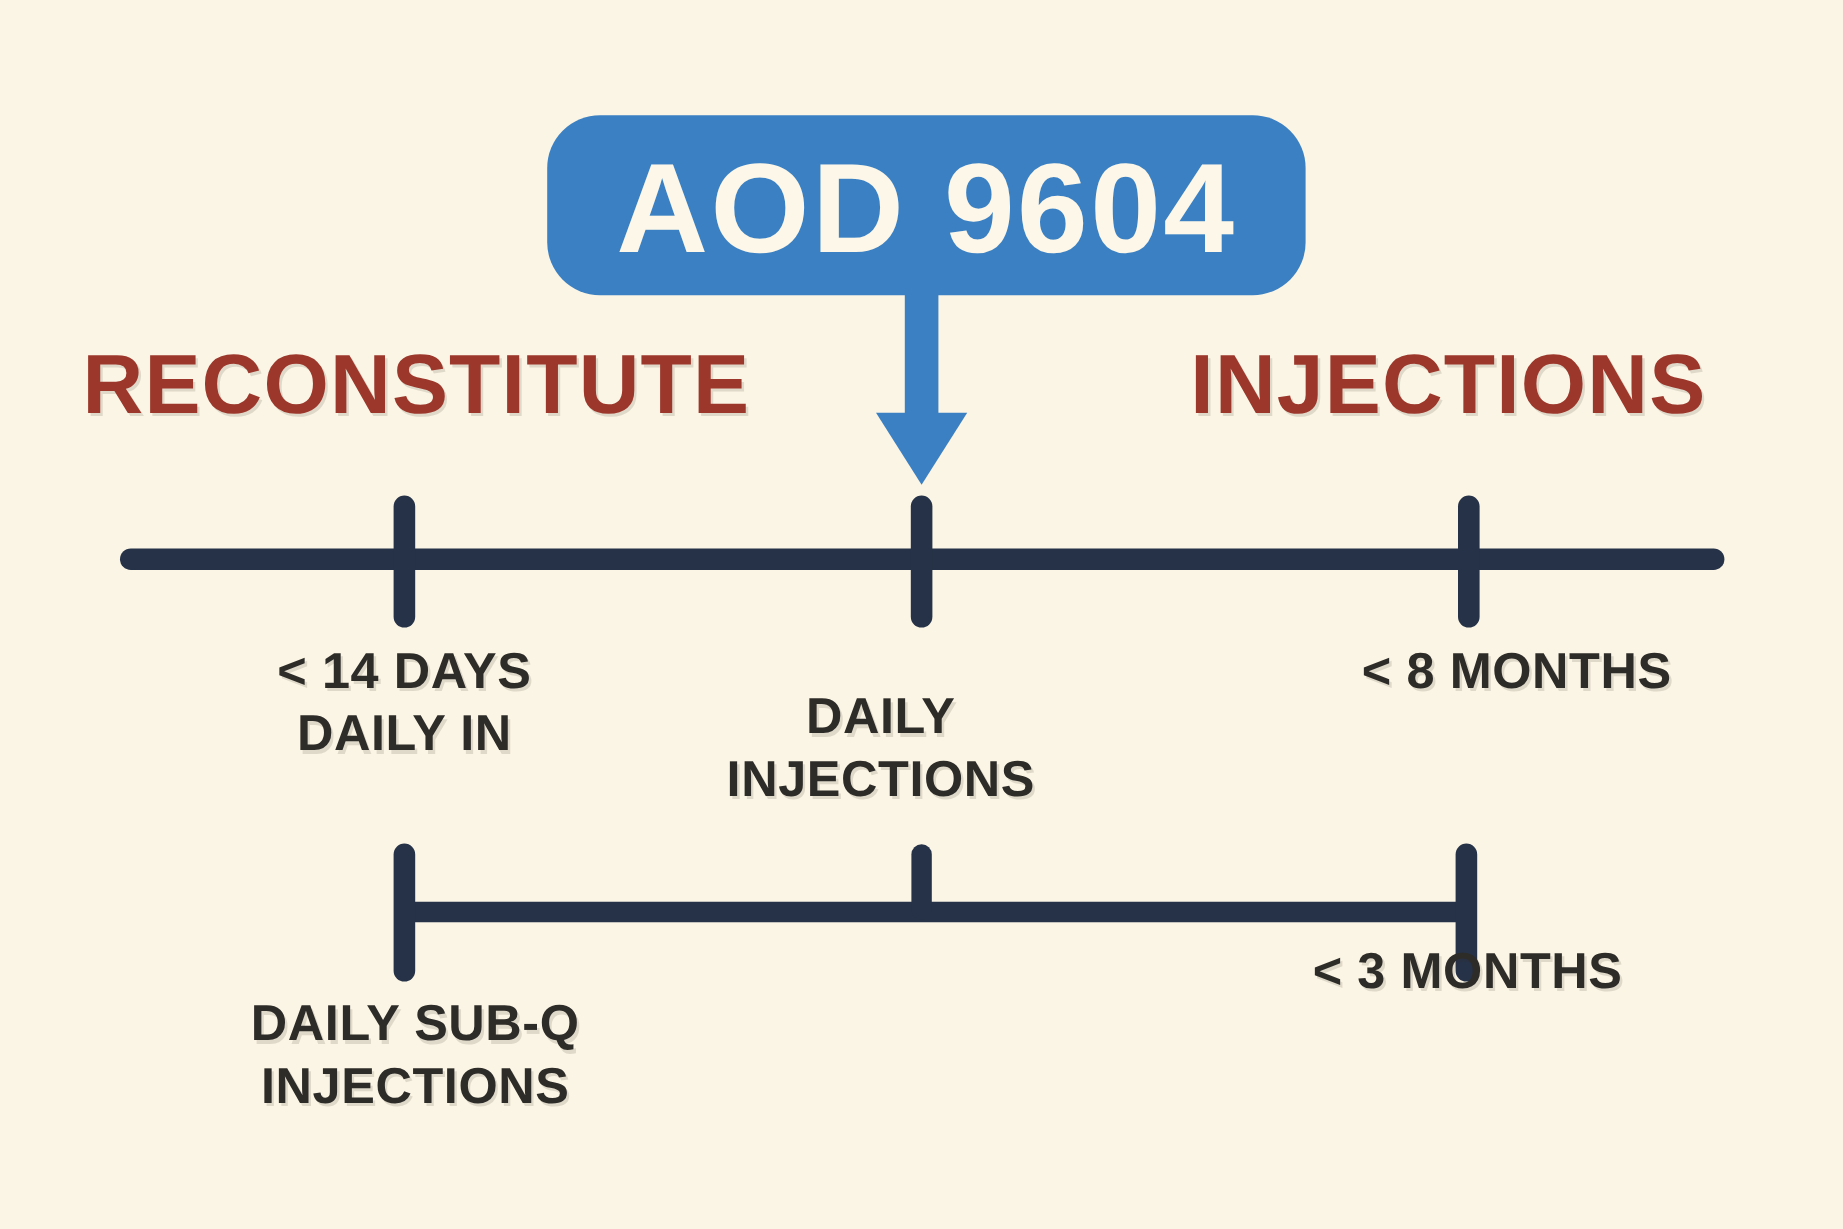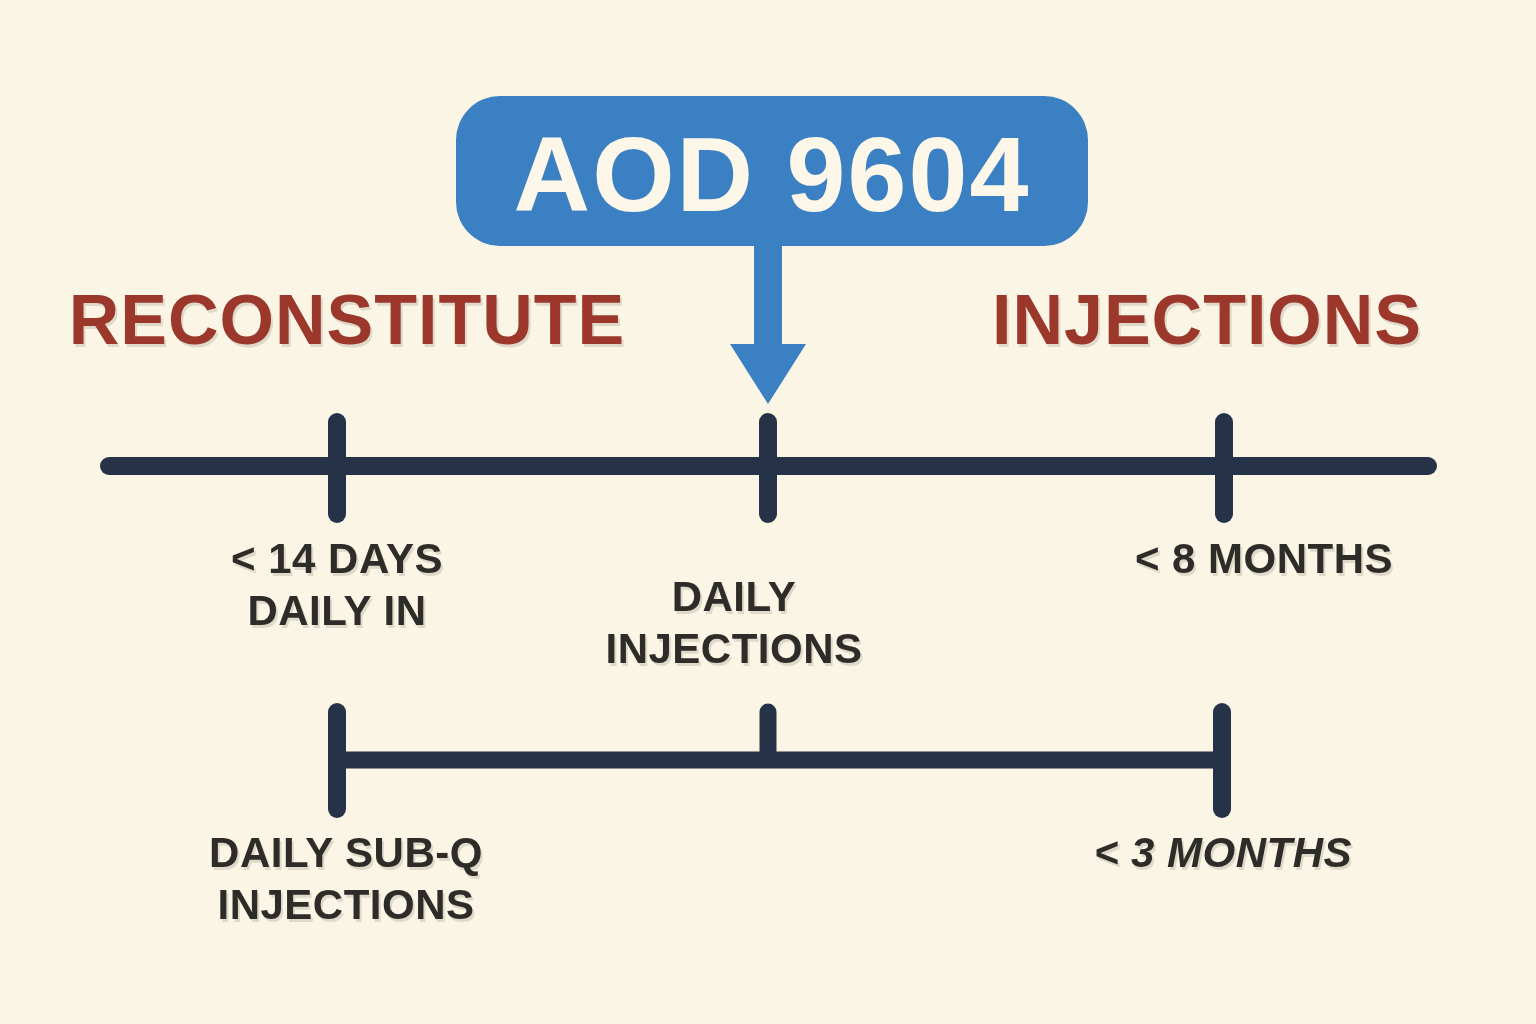--- a/index.html
+++ b/index.html
@@ -54,21 +54,21 @@
     color:var(--text-dark);
     font-size:42px;font-weight:700;letter-spacing:0.5px;
     line-height:52px;text-align:center;white-space:nowrap;
     text-shadow:2px 3px 0 rgba(60,50,40,0.14);
   }
   .tl-label span{display:block;}
   .lbl-top-1{left:337px;top:533px;}
   .lbl-top-2{left:734px;top:533px;margin-top:38px;}
   .lbl-top-3{left:1264px;top:533px;}
   .lbl-bot-1{left:346px;top:827px;}
-  .lbl-bot-2{left:1223px;top:827px;font-style:italic;}
+  .lbl-bot-2{left:1223px;top:783px;}
 </style>
 </head>
 <body>
 
 <div class="canvas">
 
   <svg class="diagram-lines" viewBox="0 0 1536 1024" aria-hidden="true">
 
     <g>
       <rect class="blue-fill" x="754" y="200" width="28" height="148"></rect>

